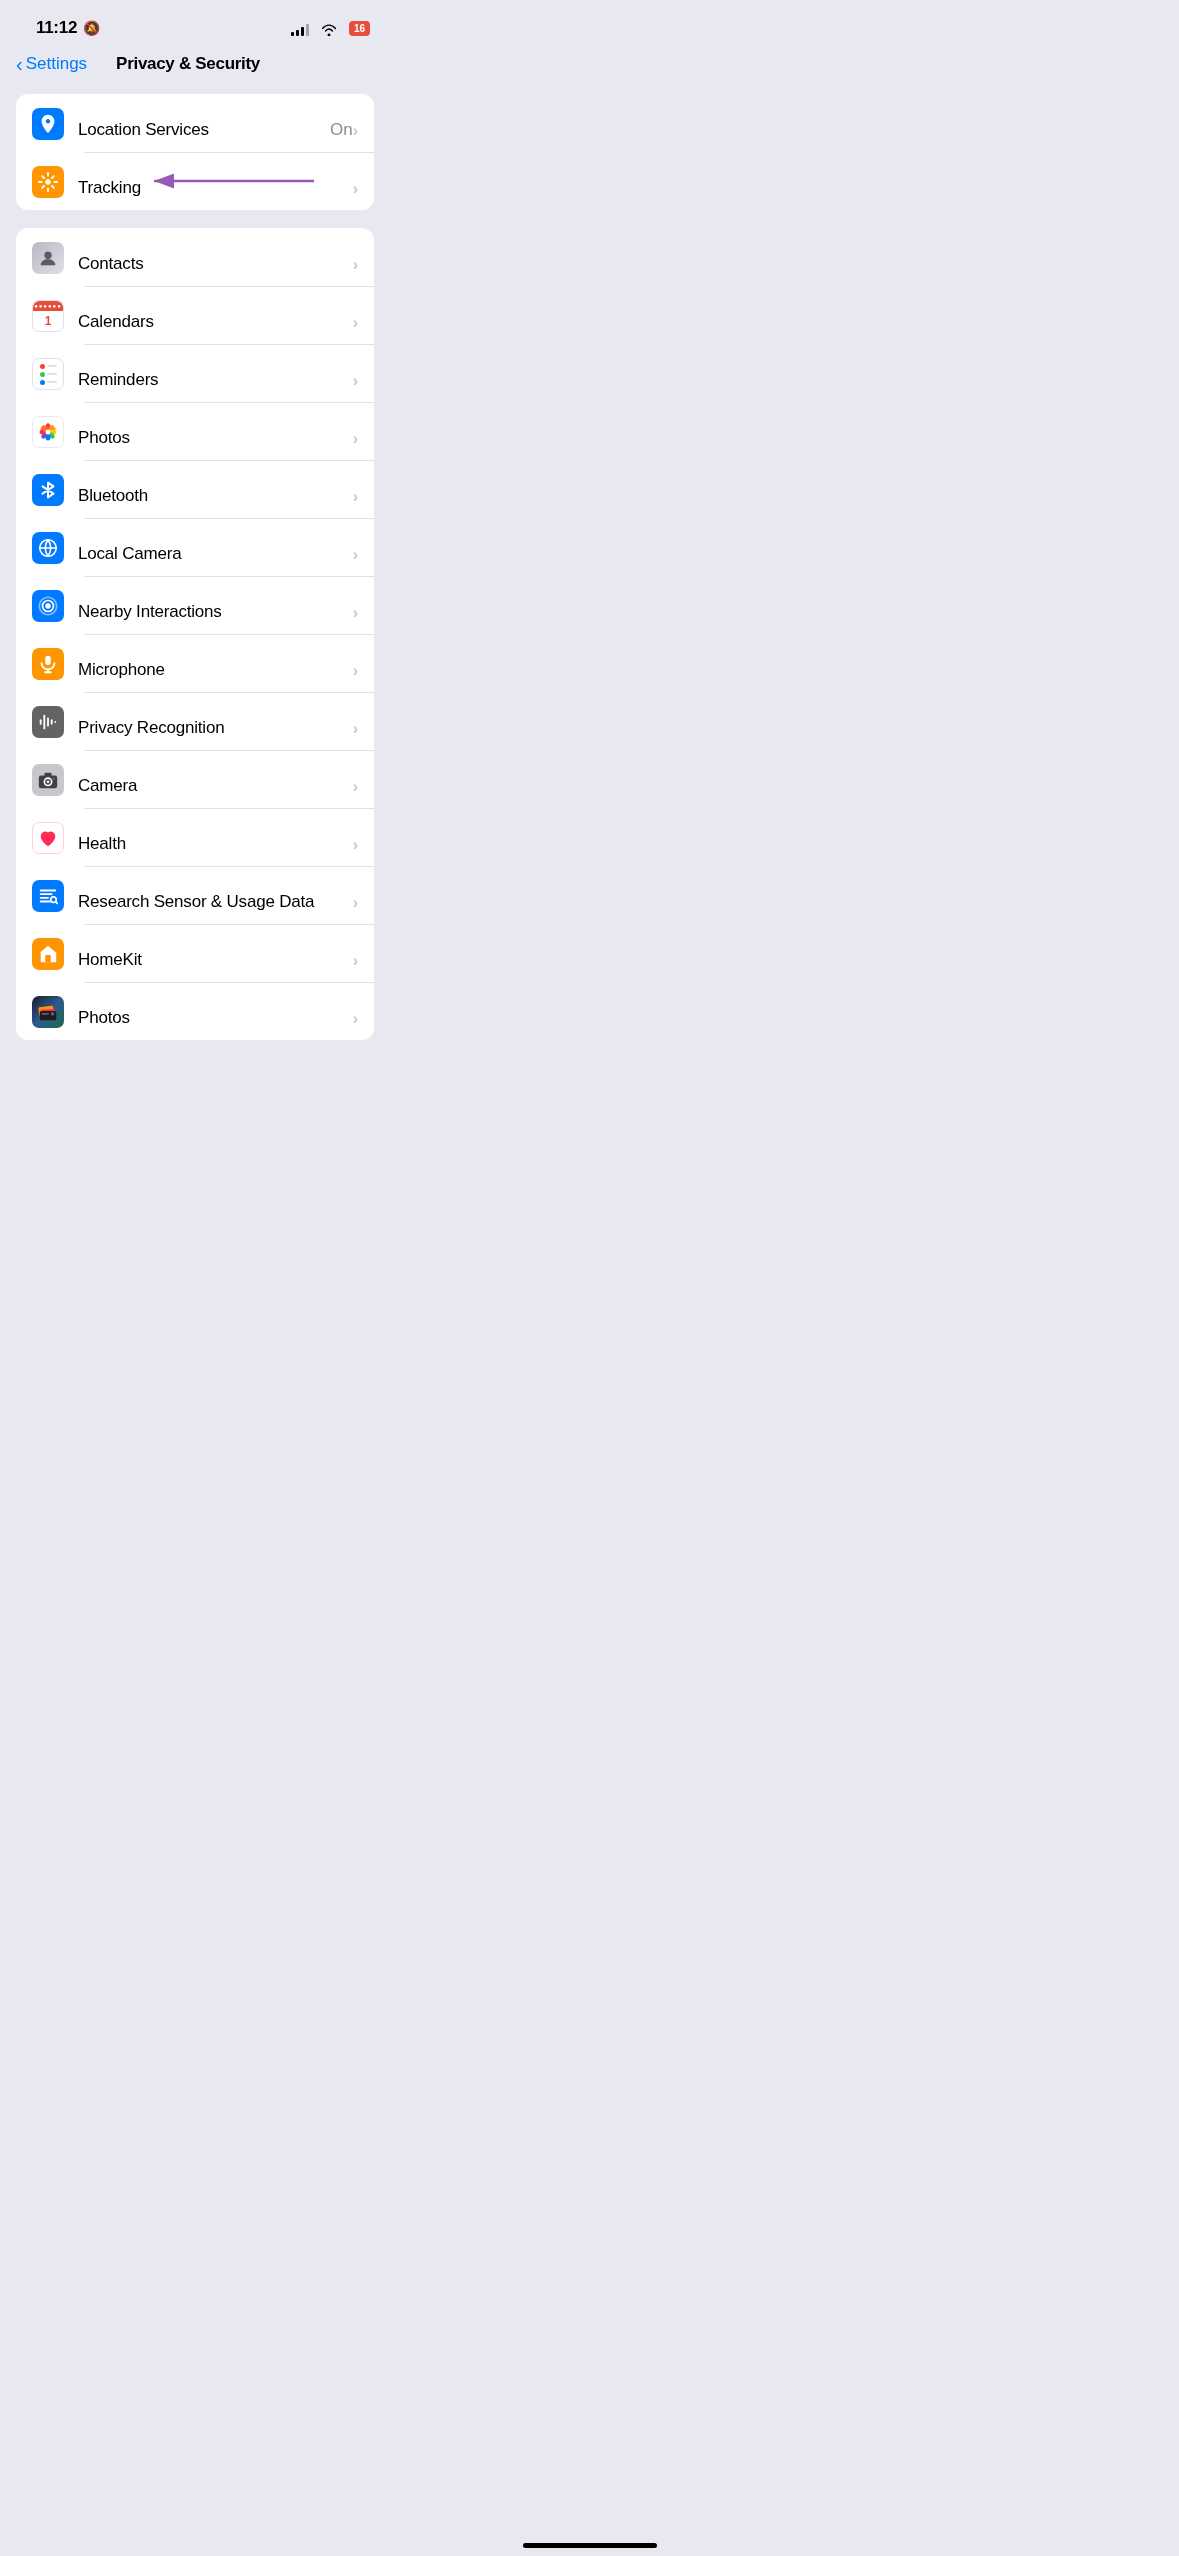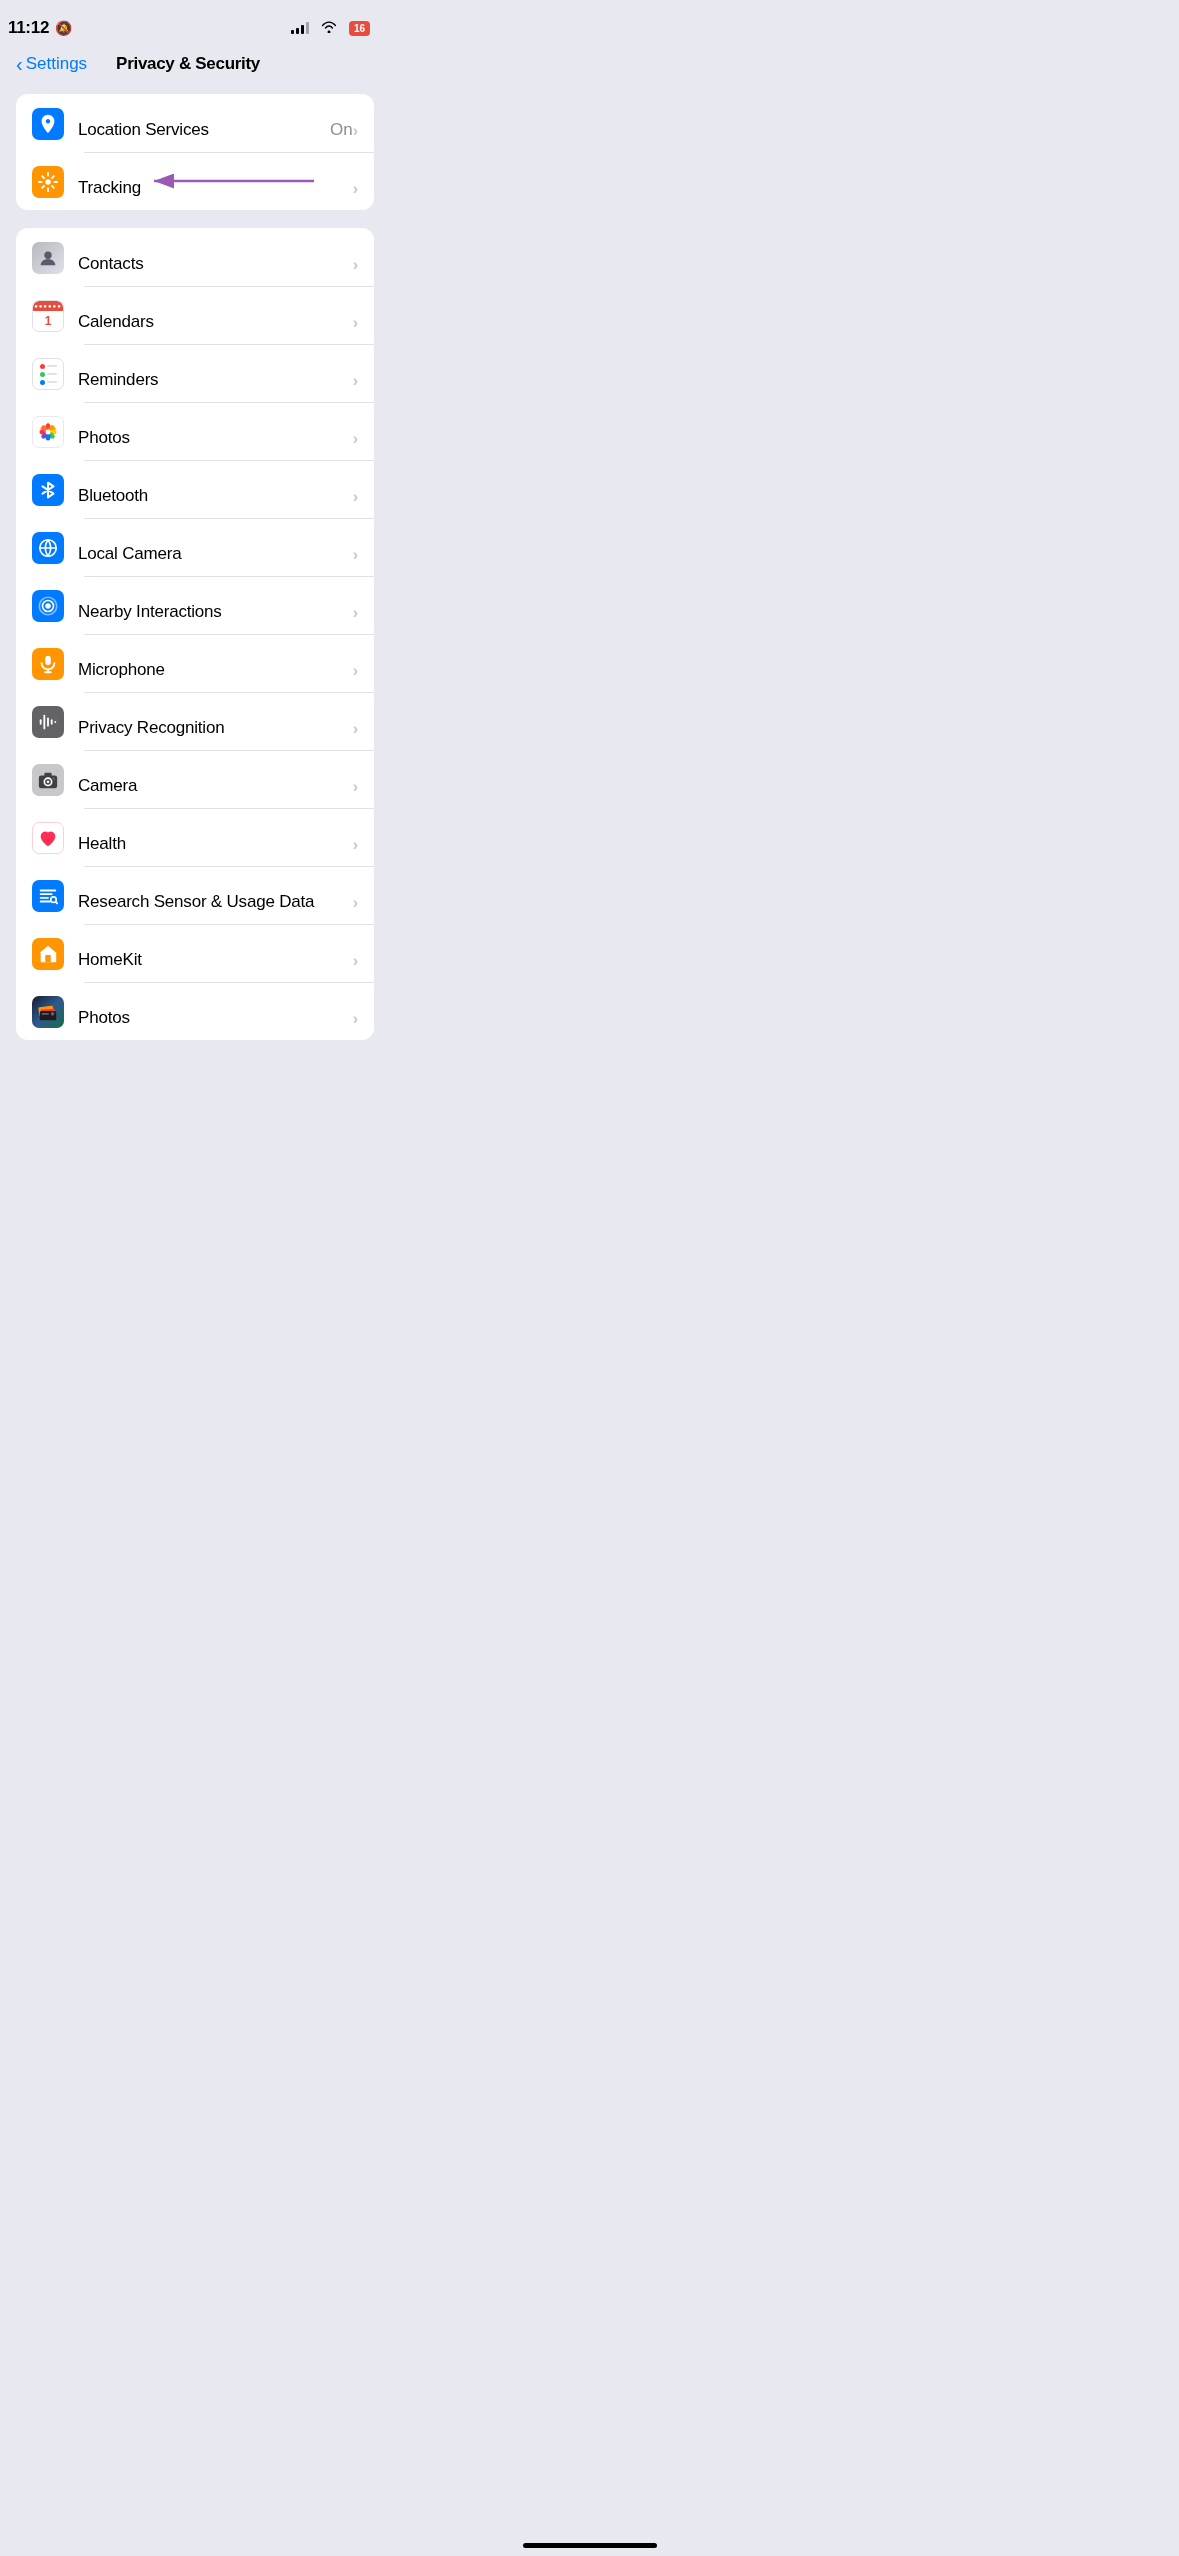--- a/index.html
+++ b/index.html
@@ -12,32 +12,32 @@
       min-height: 852px;
       overflow-x: hidden;
       position: relative;
     }
 
     
     .status-bar {
       display: flex;
       justify-content: space-between;
       align-items: center;
-      padding: 14px 20px 8px 8px;
+      padding: 14px 20px 8px 36px;
       height: 50px;
     }
     .status-time {
       font-size: 17px;
       font-weight: 600;
       color: #000;
       letter-spacing: -0.3px;
     }
     .status-icons {
       display: flex;
-      align-items: flex-start;
+      align-items: flex-end;
       gap: 12px;
     }
     .signal-bars {
       display: flex;
       align-items: flex-end;
       gap: 2px;
       height: 13px;
     }
     .signal-bar {
       background: #000;

